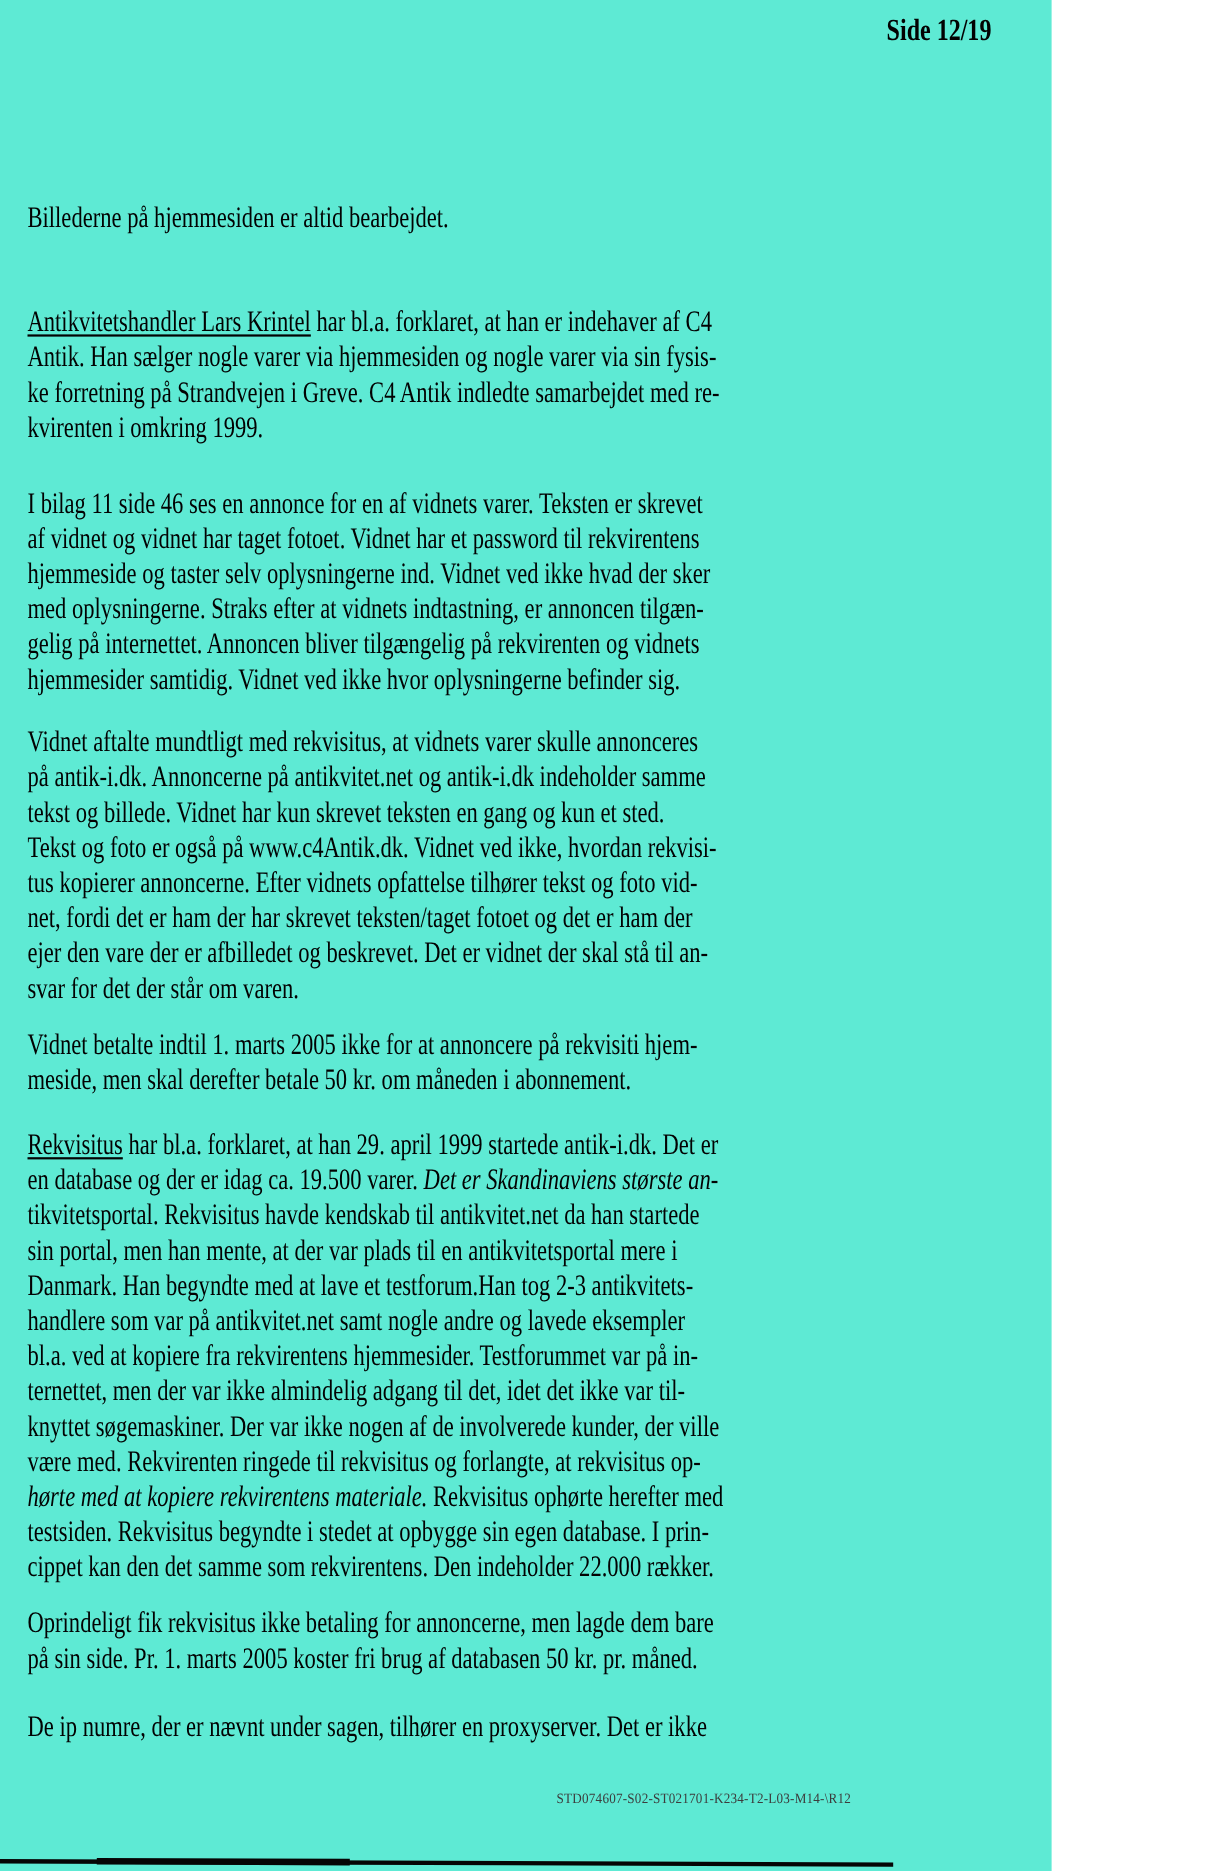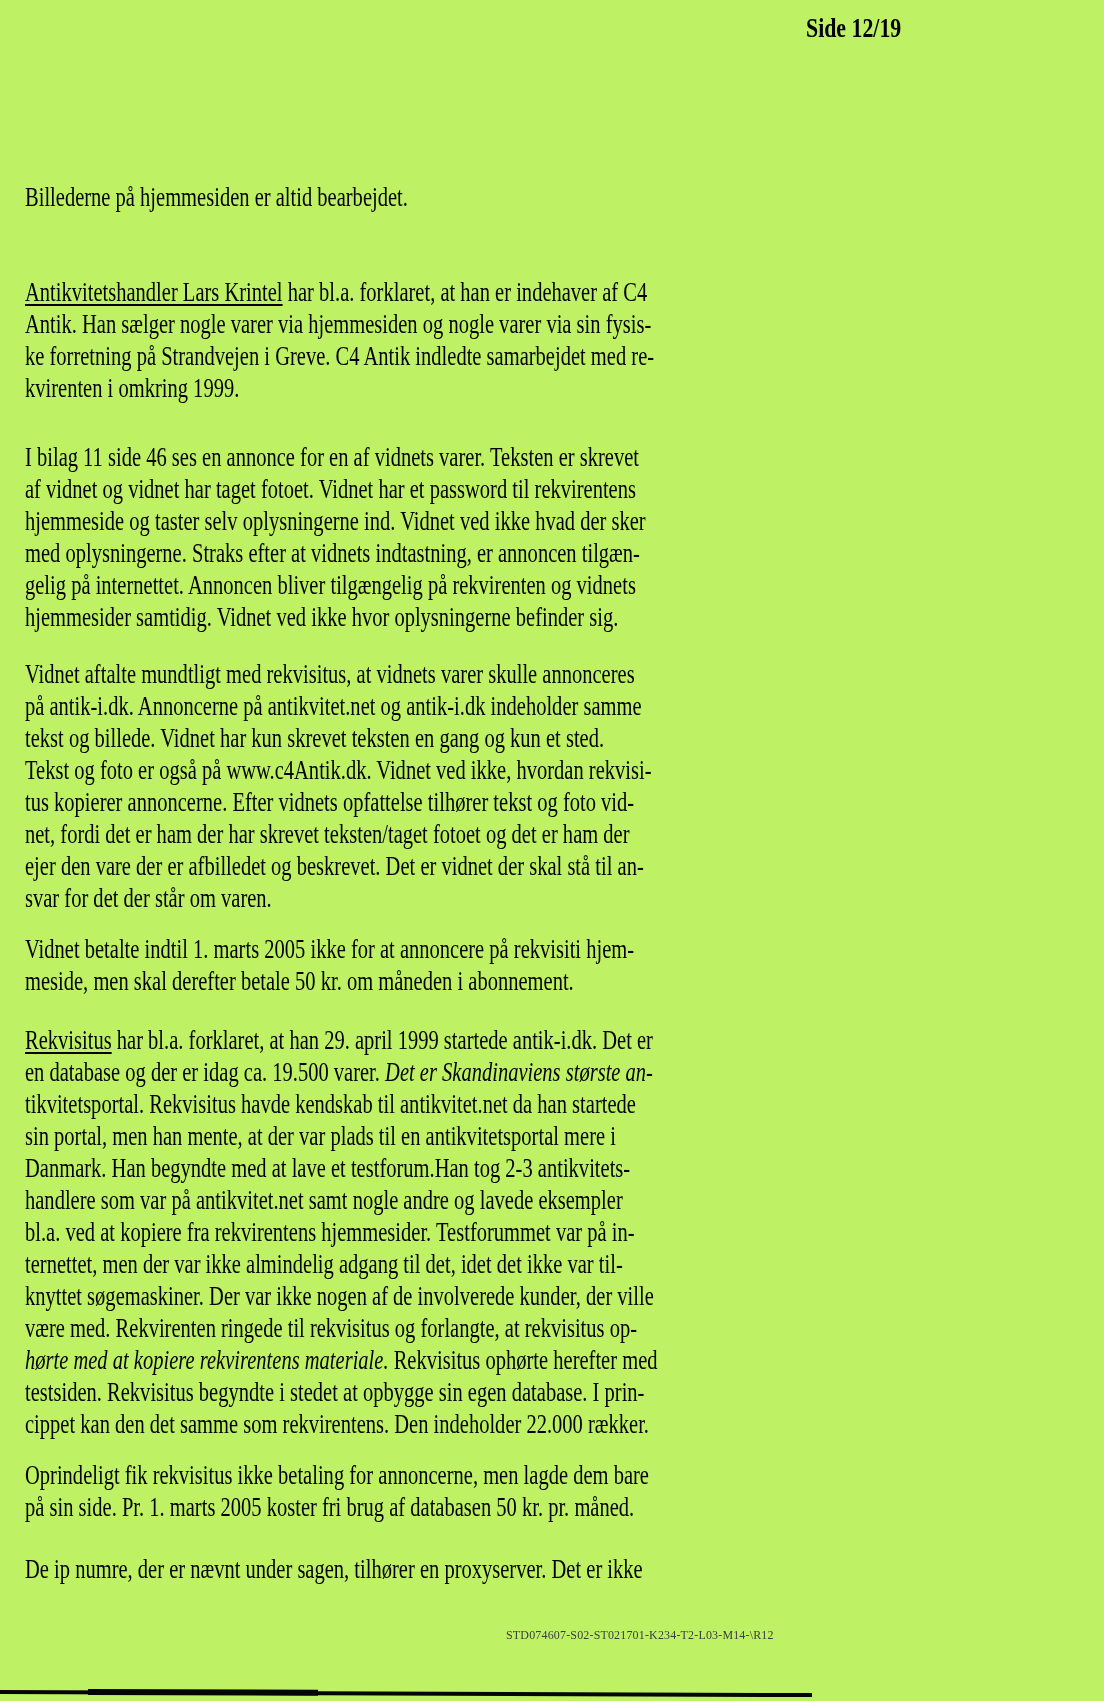--- a/index.html
+++ b/index.html
@@ -2,23 +2,23 @@
 <html><head>
 <meta charset="utf-8">
 <style>
   html, body {
     margin: 0;
     padding: 0;
     background: #ffffff;
   }
   #sheet {
     position: relative;
-    width: 1104px;
+    width: 956px;
     height: 1701px;
-    background: #bef264;
+    background: #5eead4;
     overflow: hidden;
     font-family: "Liberation Serif", "DejaVu Serif", serif;
     color: #121212;
   }
   
   .scan {
     filter: blur(0.25px) contrast(1.15);
   }
   .para {
     position: absolute;

